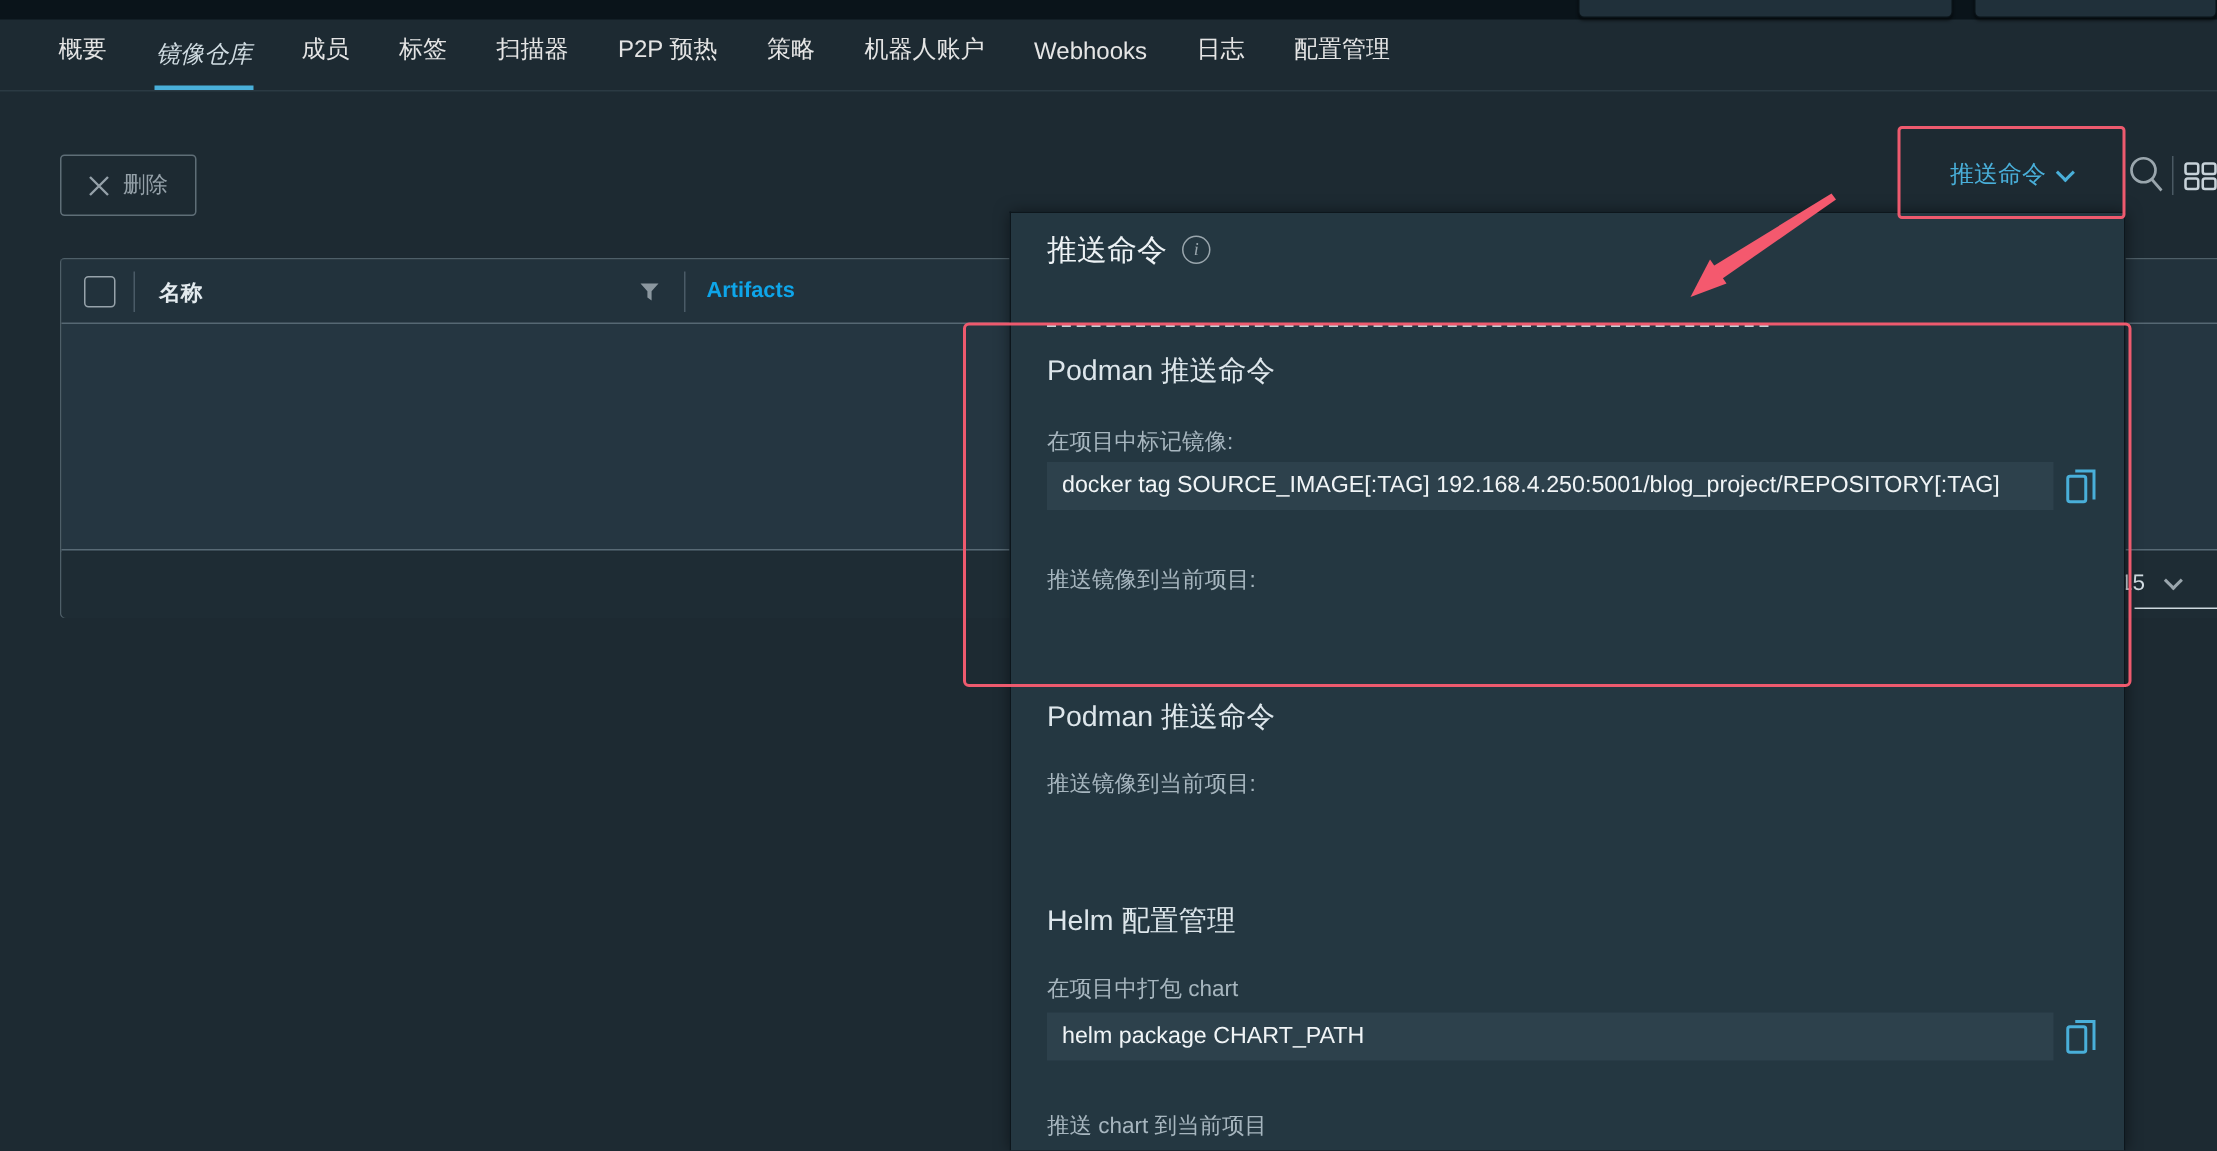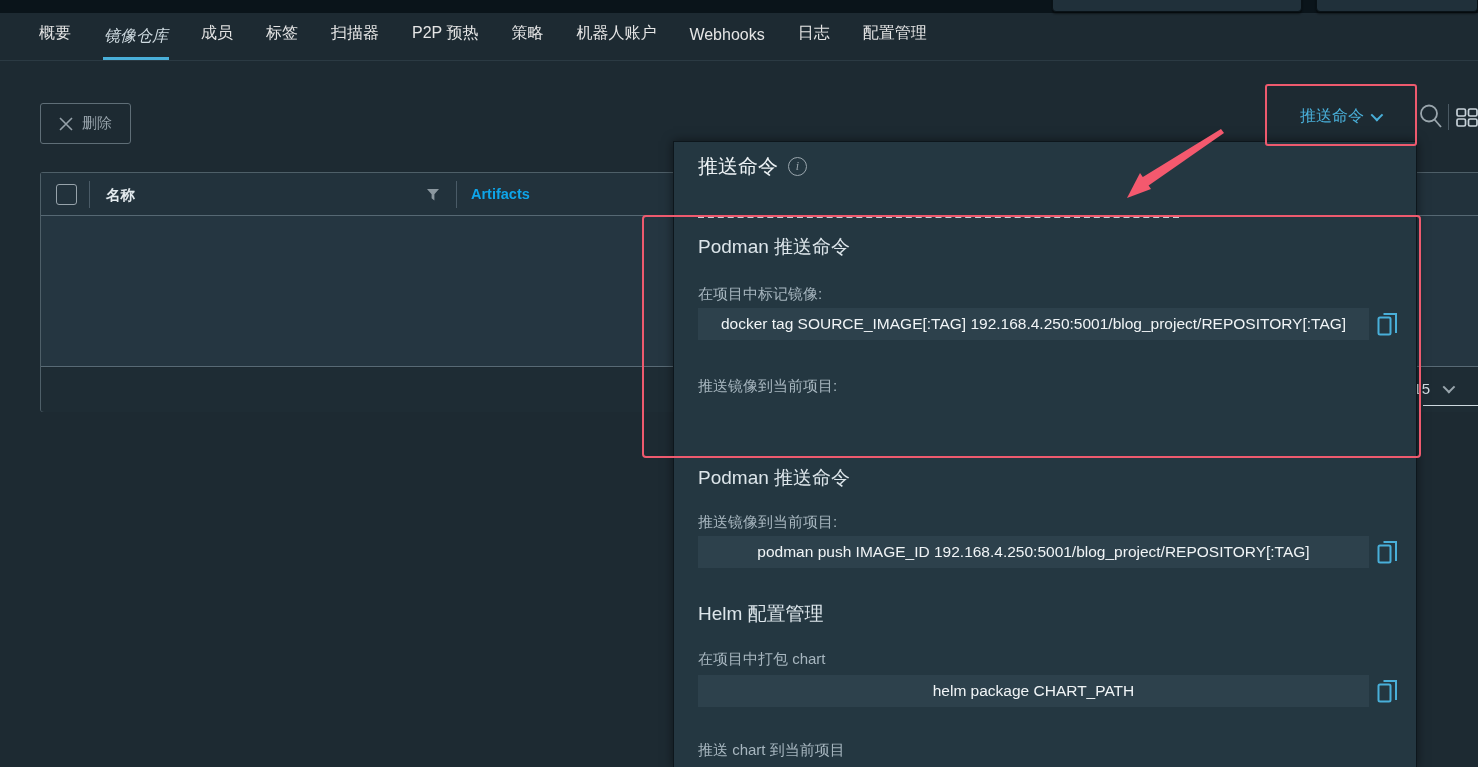--- a/index.html
+++ b/index.html
@@ -40,21 +40,21 @@
   .page-size { position:absolute; right:26px; top:12px; display:flex; align-items:center; gap:13px; color:#d3dde3; font-size:15px; cursor:pointer;margin-left:36px; }
   .page-size .chev { color:#9aa6ad; }
   .page-size-underline { position:absolute; right:0; bottom:6px; width:55px; height:1px; background:#cdd8de; }
   
   .panel { position:absolute; left:673px; top:141px; width:744px; height:626px; background:#243741; border:1px solid #0d161c; border-bottom:none; box-shadow:0 0 10px rgba(0,0,0,.5); z-index:5; }
   .p-title { position:absolute; left:24px; top:11px; display:flex; align-items:center; gap:10px; font-size:20px; color:#edf2f5; }
   .icon-info { width:19px; height:19px; border:1px solid #9aa6ad; border-radius:50%; color:#9aa6ad; font-size:12px; line-height:17px; text-align:center; font-family:"Liberation Serif", serif; font-style:italic; }
   .p-divider { position:absolute; left:24px; top:74px; width:481px; border-top:2px dashed #c3ced4; }
   .p-heading { position:absolute; left:24px; font-size:19px; color:#dde6eb; }
   .p-label { position:absolute; left:24px; font-size:15px; color:#a7b6bf; }
-  .cmd-row { position:absolute; left:24px; width:700px; height:32px; display:flex; align-items:center; gap:8px;text-align:center; }
+  .cmd-row { position:absolute; left:24px; width:700px; height:32px; display:flex; align-items:center; gap:8px; }
   .cmd-box { width:671px; height:32px; background:#2d414c; color:#f0f4f6; font-size:15.5px; line-height:32px; padding:0 10px; white-space:nowrap; overflow:hidden; }
   .icon-copy { width:21px; height:26px; color:#49afd9; cursor:pointer; flex:0 0 auto; }
   
   .red-box-btn { position:absolute; left:1265px; top:84px; width:152px; height:62px; border:2px solid #ee5a6e; border-radius:3px; z-index:8; pointer-events:none; }
   .red-box-docker { position:absolute; left:642px; top:215px; width:779px; height:243px; border:2px solid #ee5a6e; border-radius:4px; z-index:8; pointer-events:none; }
   .red-arrow { position:absolute; left:1100px; top:115px; z-index:9; pointer-events:none; }
 </style>
 </head>
 <body>
 
@@ -135,27 +135,20 @@
     <div class="cmd-box">docker tag SOURCE_IMAGE[:TAG] 192.168.4.250:5001/blog_project/REPOSITORY[:TAG]</div>
     <svg class="icon-copy" viewBox="0 0 21 26">
       <rect x="1.5" y="6.5" width="12" height="17" rx="1.5" fill="none" stroke="currentColor" stroke-width="2"></rect>
       <path d="M6.5 3 h12.5 v19" fill="none" stroke="currentColor" stroke-width="2"></path>
     </svg>
   </div>
   <div class="p-label" style="top:235px">推送镜像到当前项目:</div>
 
   <div class="p-heading" style="top:323px">Podman 推送命令</div>
   <div class="p-label" style="top:371px">推送镜像到当前项目:</div>
-  <div class="cmd-row" style="top:394px">
-    <div class="cmd-box">podman push IMAGE_ID 192.168.4.250:5001/blog_project/REPOSITORY[:TAG]</div>
-    <svg class="icon-copy" viewBox="0 0 21 26">
-      <rect x="1.5" y="6.5" width="12" height="17" rx="1.5" fill="none" stroke="currentColor" stroke-width="2"></rect>
-      <path d="M6.5 3 h12.5 v19" fill="none" stroke="currentColor" stroke-width="2"></path>
-    </svg>
-  </div>
 
   <div class="p-heading" style="top:459px">Helm 配置管理</div>
   <div class="p-label" style="top:508px">在项目中打包 chart</div>
   <div class="cmd-row" style="top:533px">
     <div class="cmd-box">helm package CHART_PATH</div>
     <svg class="icon-copy" viewBox="0 0 21 26">
       <rect x="1.5" y="6.5" width="12" height="17" rx="1.5" fill="none" stroke="currentColor" stroke-width="2"></rect>
       <path d="M6.5 3 h12.5 v19" fill="none" stroke="currentColor" stroke-width="2"></path>
     </svg>
   </div>

